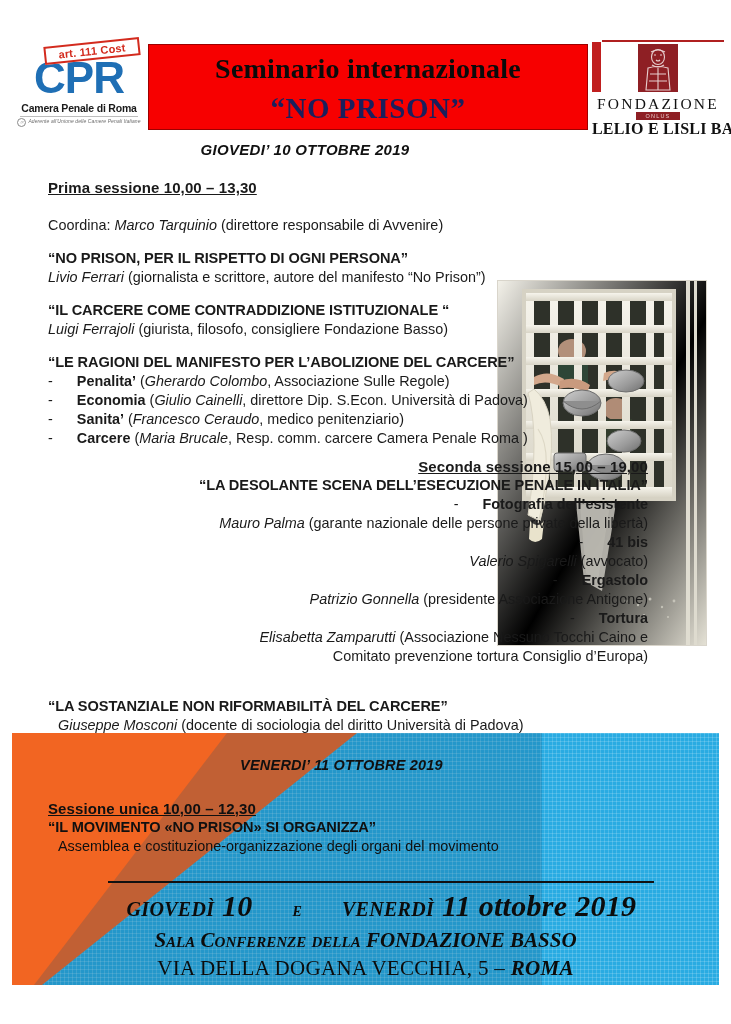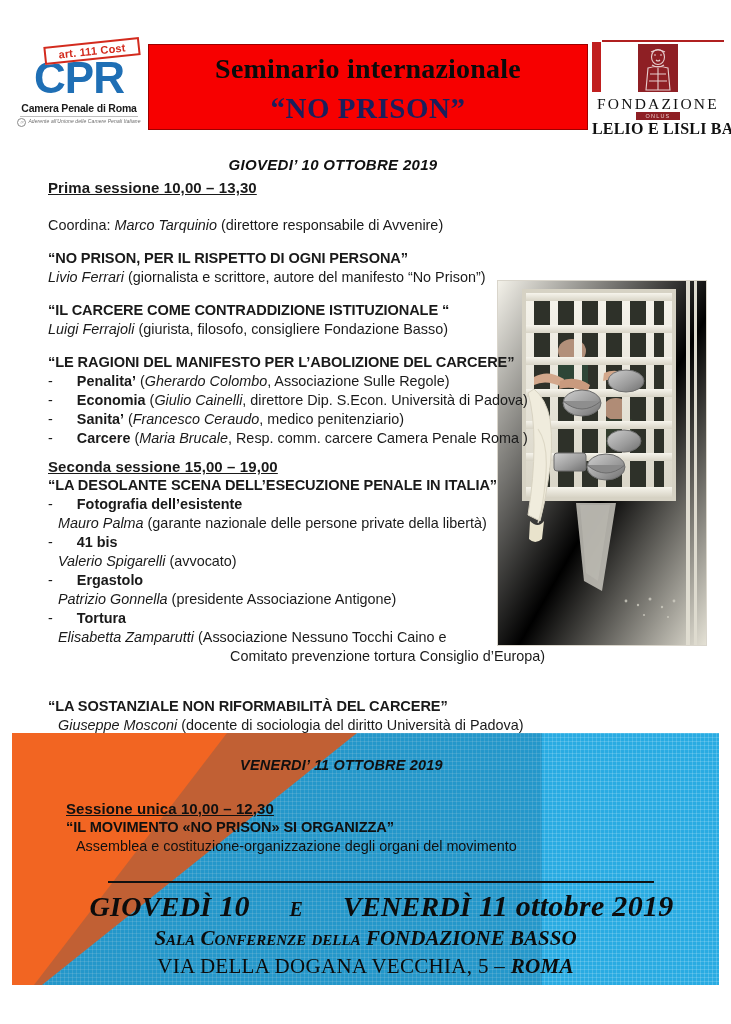--- a/index.html
+++ b/index.html
@@ -193,40 +193,39 @@
     font-weight: bold;
     font-size: 16px;
     color: #111111;
     letter-spacing: 0.2px;
     white-space: nowrap;
   }
 
   
   .day1-date {
     position: absolute;
-    left: 0; top: 156px;
+    left: 0; top: 141px;
     width: 610px;
     text-align: center;
     font-weight: bold;
     font-style: italic;
     font-size: 15px;
     letter-spacing: 0.3px;
-    padding-left: 28px;
   }
 
   .body-col {
     position: absolute;
     left: 48px;
     width: 600px;
     font-size: 14.4px;
     line-height: 19px;
     color: #1a1a1a;
   }
   #block-s1 { top: 178px; }
-  #block-s2 { top: 457px; }
+  #block-s2 { top: 457px; text-align: right; }
   #block-s3 { top: 697px; }
 
   .sess-head {
     font-weight: bold;
     text-decoration: underline;
     font-size: 15px;
     letter-spacing: 0.1px;
     white-space: nowrap;
   }
   .gap-lg { height: 19px; }
@@ -299,21 +298,21 @@
     width: 659px;
     text-align: center;
     font-weight: bold;
     font-style: italic;
     font-size: 14.5px;
     letter-spacing: 0.2px;
     color: #101010;
   }
   .panel-body {
     position: absolute;
-    left: 54px; top: 66px;
+    left: 36px; top: 66px;
     width: 640px;
     color: #101010;
     font-size: 14.4px;
     line-height: 19px;
   }
   .panel-body .sess-head { font-size: 15px; }
 
   .footer-rule {
     position: absolute;
     left: 96px; top: 148px;
@@ -323,21 +322,21 @@
   }
   .footer-lines {
     position: absolute;
     left: 0; top: 156px;
     width: 707px;
     text-align: center;
     color: #0c0c0c;
     font-family: "Liberation Serif", serif;
   }
   .f-line1 { font-size: 30px; font-weight: bold; font-style: italic; line-height: 34px; letter-spacing: 0.3px; }
-  .f-line1 .sc { font-size: 28px; font-variant: small-caps; padding-left: 32px; }
+  .f-line1 .sc { font-size: 20px; font-variant: small-caps; padding-left: 32px; }
   .f-line2 { font-size: 21px; font-weight: bold; font-style: italic; line-height: 28px; }
   .f-line2 .sc { font-variant: small-caps; }
   .f-line3 { font-size: 21px; line-height: 28px; letter-spacing: 0.3px; }
   .f-line3 .bi { font-weight: bold; font-style: italic; margin-top: 28px; }
 </style>
 </head>
 <body>
 
 <div id="poster">
 

